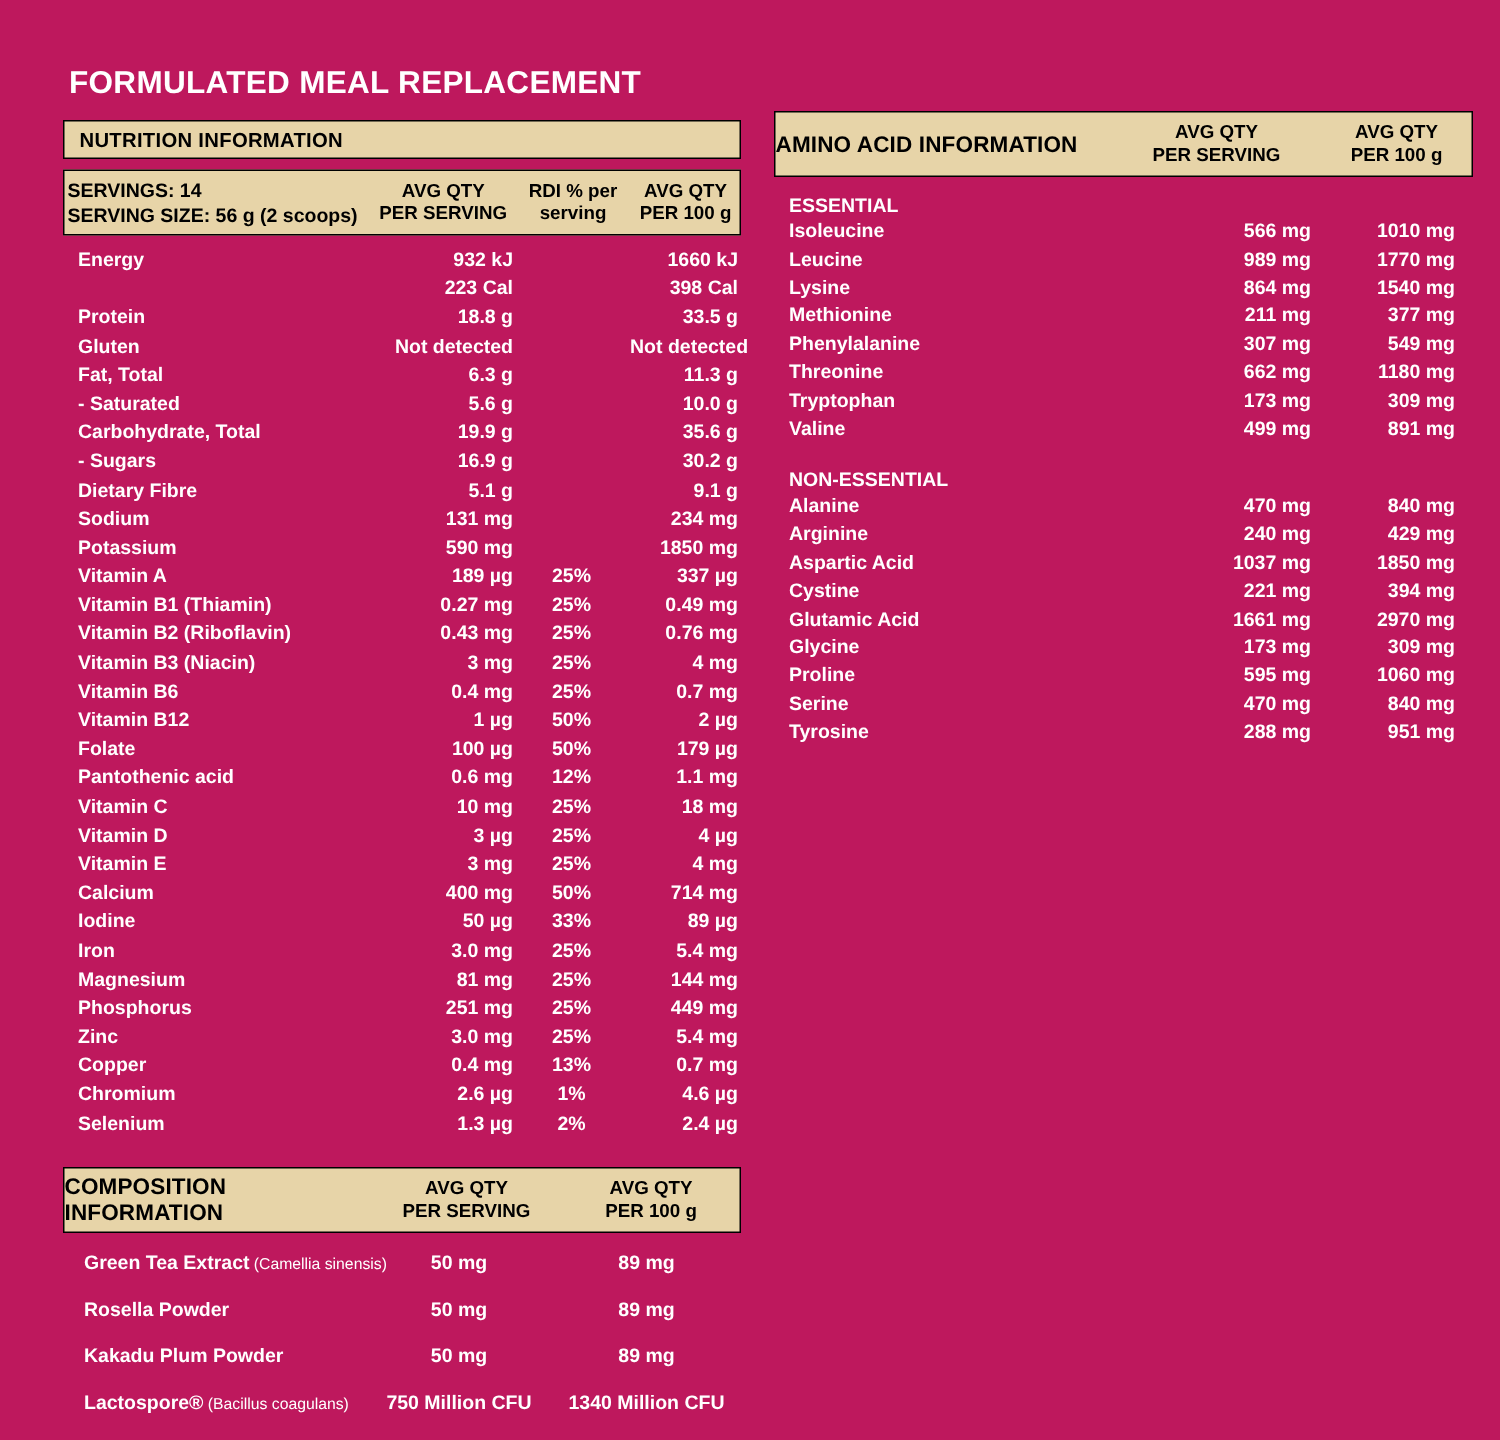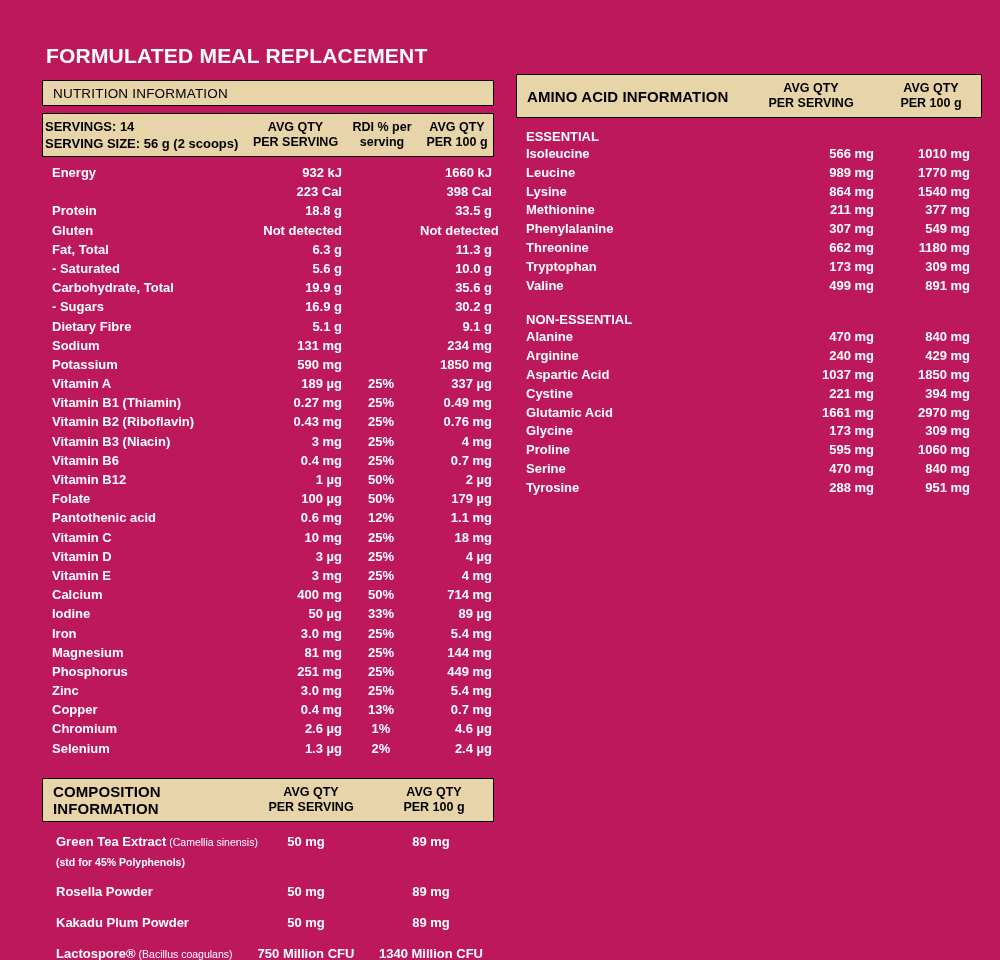--- a/index.html
+++ b/index.html
@@ -52,21 +52,21 @@
     color: #000000;
     border: 1px solid #000;
     box-sizing: border-box;
   }
   .band-title {
     height: 26px;
     display: flex;
     align-items: center;
     padding-left: 10px;
     font-size: 13.5px;
-    font-weight: normal;
+    font-weight: bold;
     letter-spacing: 0.2px;
     text-align: center;
   }
 
   
   .band-serving {
     margin-top: 7px;
     height: 44px;
     display: flex;
     align-items: center;
@@ -91,21 +91,20 @@
   
   .band-head2 {
     height: 44px;
     display: flex;
     align-items: center;
     font-size: 13px;
     font-weight: bold;
   }
   .band-head2 .bh-title {
     flex: 1;
-    padding-left: 10px;
     font-size: 15px;
     letter-spacing: 0.1px;
   }
   .band-head2 .bh-col {
     text-align: center;
     line-height: 15px;
     font-size: 12.5px;
   }
 
   
@@ -445,21 +444,20 @@
           <div>AVG QTY</div>
           <div>PER 100 g</div>
         </div>
       </div>
       <div class="comp-rows" id="composition-rows">
           <div class="crow">
             <div class="c-name">Green Tea Extract<span class="sci"> (Camellia sinensis)</span></div>
             <div class="c-v1">50 mg</div>
             <div class="c-v2">89 mg</div>
           </div>
-          <div class="subnote">(std for 45% Polyphenols)</div>
           <div class="crow">
             <div class="c-name">Rosella Powder</div>
             <div class="c-v1">50 mg</div>
             <div class="c-v2">89 mg</div>
           </div>
           <div class="crow">
             <div class="c-name">Kakadu Plum Powder</div>
             <div class="c-v1">50 mg</div>
             <div class="c-v2">89 mg</div>
           </div>

